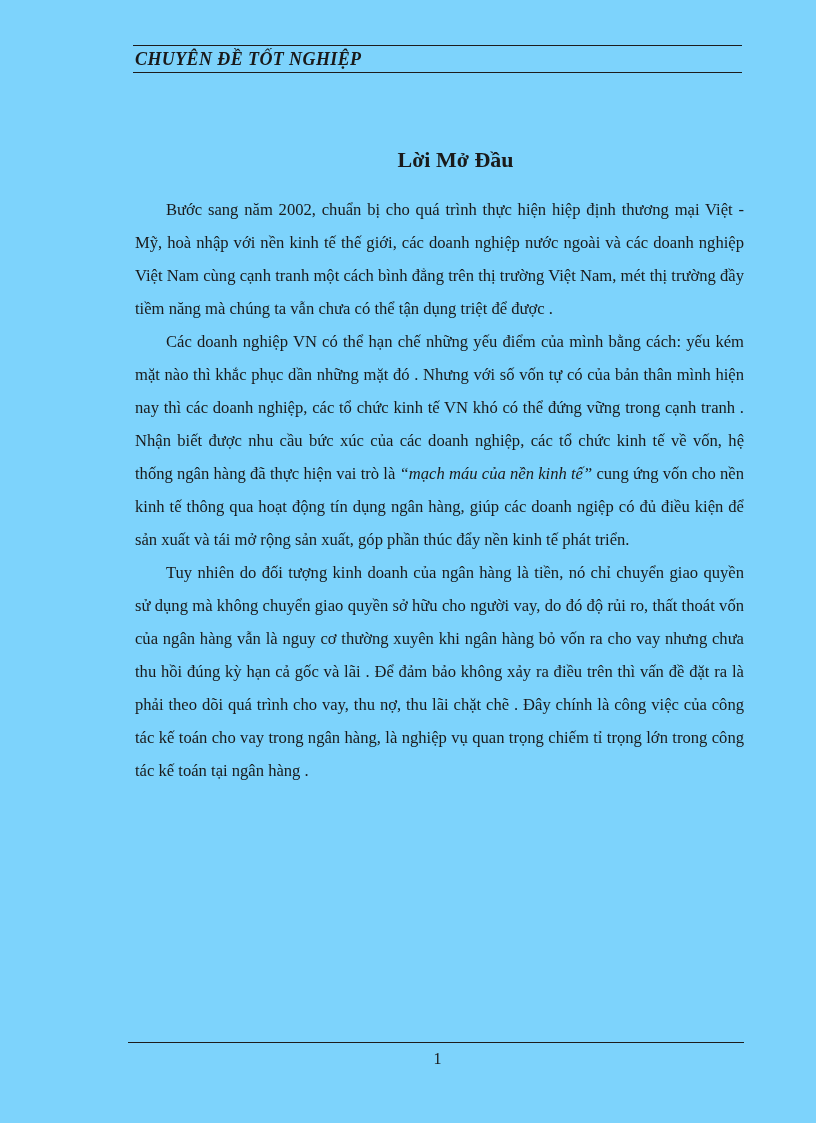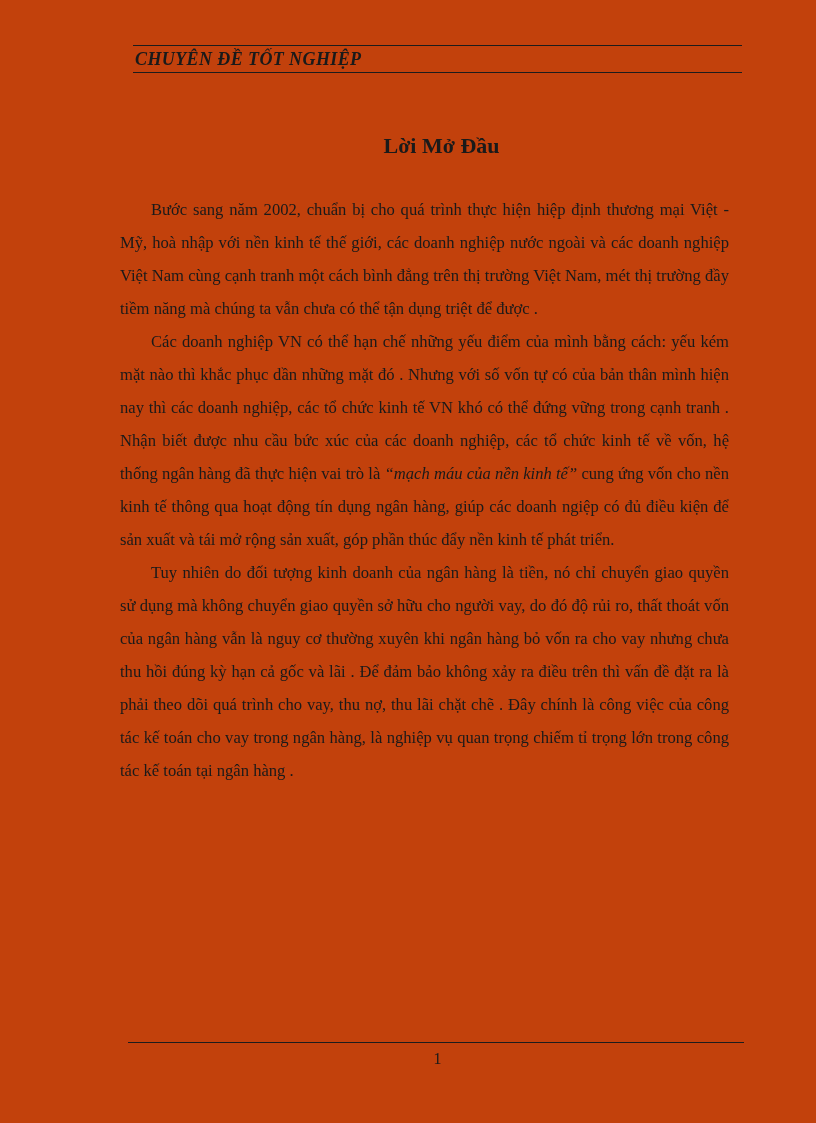--- a/index.html
+++ b/index.html
@@ -4,21 +4,21 @@
 <style>
   html, body {
     margin: 0;
     padding: 0;
     background: #ffffff;
   }
   .page {
     position: relative;
     width: 816px;
     height: 1123px;
-    background: #c2410c;
+    background: #7dd3fc;
     font-family: "Liberation Serif", "DejaVu Serif", serif;
     color: #1a1a1a;
     overflow: hidden;
   }
   .header {
     position: absolute;
     left: 133px;
     top: 45px;
     width: 609px;
     border-top: 1.5px solid #1c1c1c;
@@ -31,28 +31,28 @@
     font-weight: bold;
     font-style: italic;
     letter-spacing: 0.4px;
     white-space: nowrap;
   }
   .doc-title {
     position: absolute;
     left: 133px;
     top: 129px;
     width: 609px;
-    margin: 4px;
+    margin: 18px;
     text-align: center;
     font-size: 22px;
     font-weight: bold;
   }
   .doc-body {
     position: absolute;
-    left: 120px;
+    left: 135px;
     top: 193px;
     width: 609px;
     font-size: 16.6px;
     line-height: 33px;
     text-align: justify;
   }
   .doc-body p {
     margin: 0;
     text-indent: 31px;
   }

